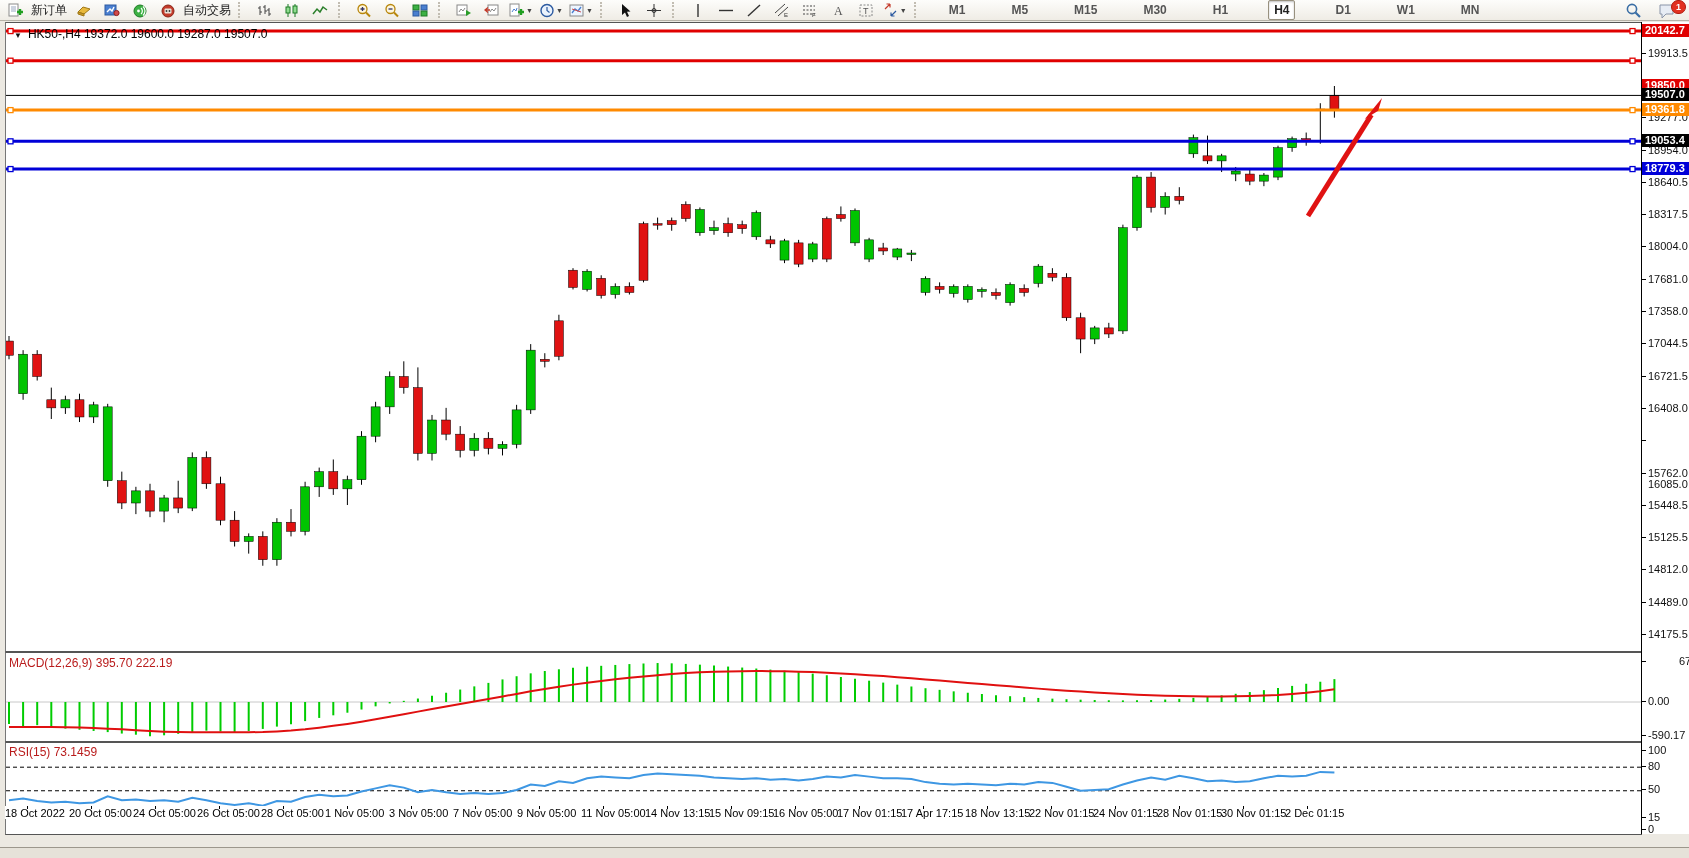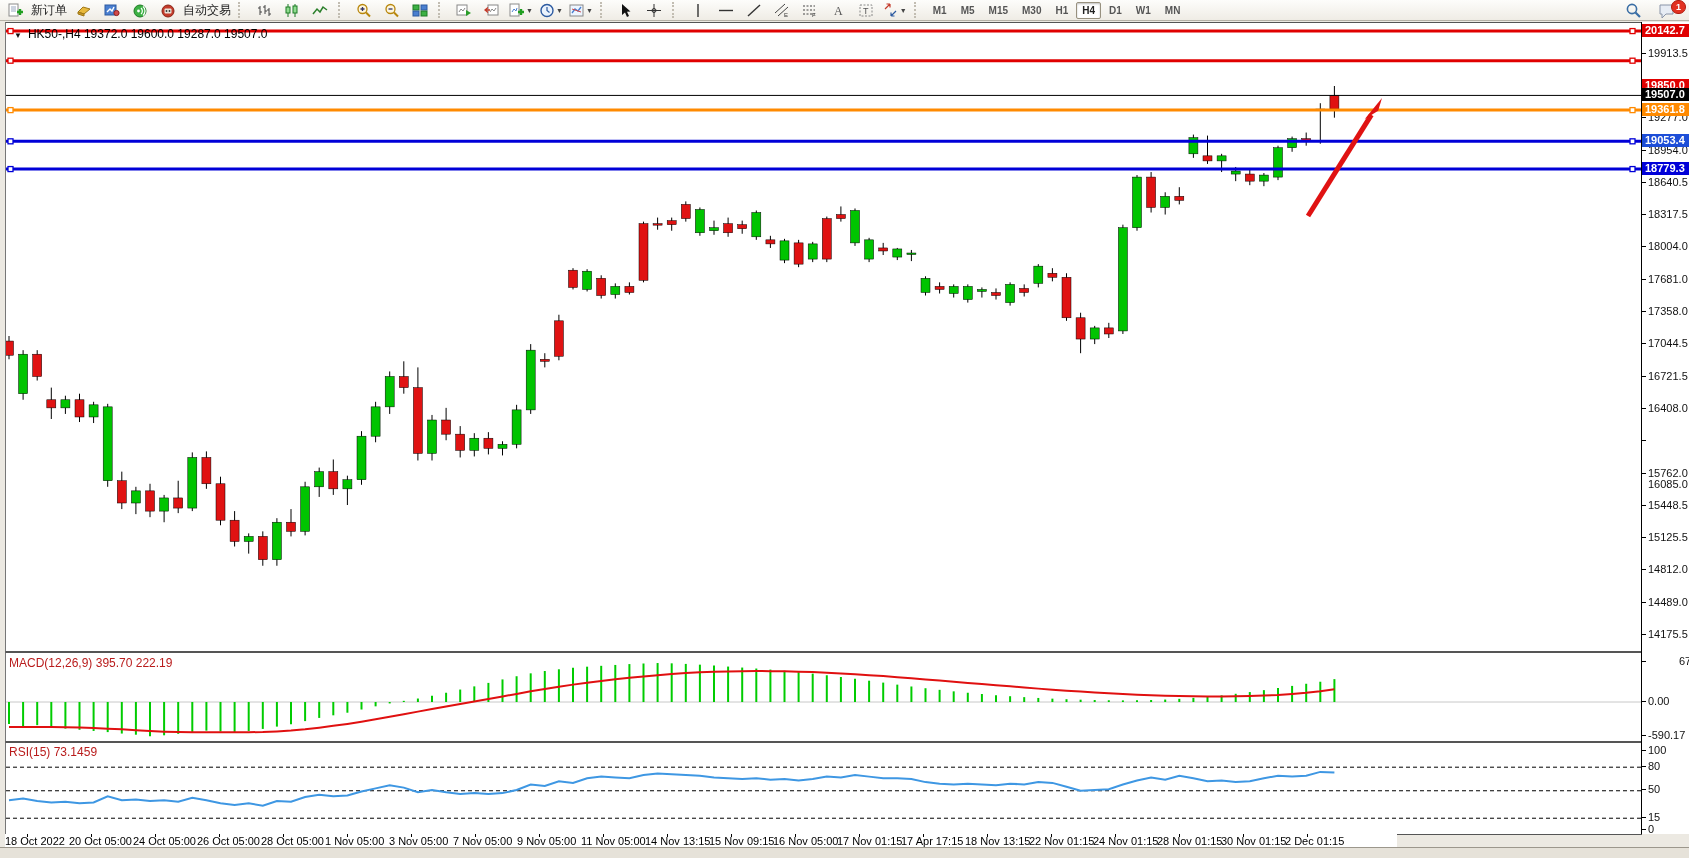--- a/index.html
+++ b/index.html
@@ -8,32 +8,32 @@
   
   #toolbar{position:absolute;left:0;top:0;width:1689px;height:21px;
     background:linear-gradient(#fdfdfb,#efece5);border-bottom:1px solid #b6b2a8;
     display:flex;align-items:center;padding-left:2px;box-sizing:border-box;}
   .tb-btn{height:19px;min-width:22px;display:flex;align-items:center;justify-content:center;
     padding:0 2px;border:1px solid transparent;border-radius:2px;cursor:default;}
   .tb-btn svg{display:block;}
   .tb-label{font-size:12px;color:#222;margin:0 3px 0 1px;white-space:nowrap;}
   .tb-caret{font-size:7px;color:#444;margin-left:1px;}
   .tb-sep{width:7px;height:16px;border-left:2px dotted #c2bdb2;margin:0 3px 0 4px;}
-  .tf-btn{font-size:10px;font-weight:bold;color:#555;padding:2px 5px;margin:0 1px;
+  .tf-btn{font-size:12px;font-weight:bold;color:#555;padding:2px 5px;margin:0 17px;
     border:1px solid transparent;border-radius:2px;}
   .tf-btn.active{background:#fff;border:1px solid #98917f;box-shadow:inset 0 1px 2px rgba(0,0,0,.25);color:#222;}
   #tb-right{position:absolute;right:8px;top:0;height:21px;display:flex;align-items:center;}
   #chat-badge{position:absolute;top:-1px;right:-6px;background:#e23222;color:#fff;font-size:9px;
     font-weight:bold;border-radius:8px;padding:1px 4px;border:1px solid #b01c10;}
   
   .pane{position:absolute;left:5px;width:1636px;background:#fff;border-left:1px solid #777;}
   #main-pane{top:22px;height:628px;border-top:1px solid #555;border-bottom:1px solid #555;}
   #macd-pane{top:652px;height:88px;border-top:1px solid #555;border-bottom:1px solid #555;}
   #rsi-pane{top:742px;height:91px;border-top:1px solid #555;border-bottom:1px solid #555;}
-  #date-axis{position:absolute;left:5px;top:834px;width:1392px;height:13px;background:#fff;}
+  #date-axis{position:absolute;left:5px;top:806px;width:1636px;height:13px;background:#fff;}
   .pane svg{position:absolute;left:0;top:0;}
   #right-col{position:absolute;left:1642px;top:22px;width:47px;height:812px;background:#fff;}
   #axis-line{position:absolute;left:1641px;top:22px;width:1px;height:812px;background:#000;}
   .tick-label{position:absolute;left:6px;font-size:11px;color:#111;white-space:nowrap;}
   .tick-mark{position:absolute;left:0px;width:4px;height:1px;background:#000;}
   .price-badge{position:absolute;left:0px;height:13px;line-height:13px;padding:0 3px;min-width:41px;
     font-size:11px;font-weight:bold;color:#fff;white-space:nowrap;}
   #chart-title{position:absolute;left:14px;top:27px;font-size:12px;color:#000;white-space:nowrap;}
   #chart-title .tri{font-size:8px;color:#111;margin-right:6px;}
   .ind-label{position:absolute;left:9px;font-size:12px;color:#b91c1c;white-space:nowrap;}
@@ -704,21 +704,21 @@
     <div class="tick-mark" style="top: 767px;"></div>
     <div class="tick-label" style="top: 761px;">50</div>
     <div class="tick-mark" style="top: 795px;"></div>
     <div class="tick-label" style="top: 789px;">15</div>
     <div class="tick-mark" style="top: 807px;"></div>
     <div class="tick-label" style="top: 801px;">0</div>
     <div class="price-badge" style="top: 2px; background: rgb(224, 0, 0);">20142.7</div>
     <div class="price-badge" style="top: 31px; background: rgb(224, 0, 0); margin-top: 26px;">19850.0</div>
     <div class="price-badge" style="top: 66px; background: rgb(0, 0, 0);">19507.0</div>
     <div class="price-badge" style="top: 81px; background: rgb(255, 138, 0);">19361.8</div>
-    <div class="price-badge" style="top: 112px; background: #1d4ed8;">19053.4</div>
+    <div class="price-badge" style="top: 112px; background: #000000;">19053.4</div>
     <div class="price-badge" style="top: 140px; background: rgb(0, 0, 216);">18779.3</div>
   </div>
 <div id="date-axis">
     <div class="date-tick" style="left: 22px;"></div>
     <div class="date-label" style="left: 0px;">18 Oct 2022</div>
     <div class="date-tick" style="left: 86px;"></div>
     <div class="date-label" style="left: 64px;">20 Oct 05:00</div>
     <div class="date-tick" style="left: 150px;"></div>
     <div class="date-label" style="left: 128px;">24 Oct 05:00</div>
     <div class="date-tick" style="left: 214px;"></div>

